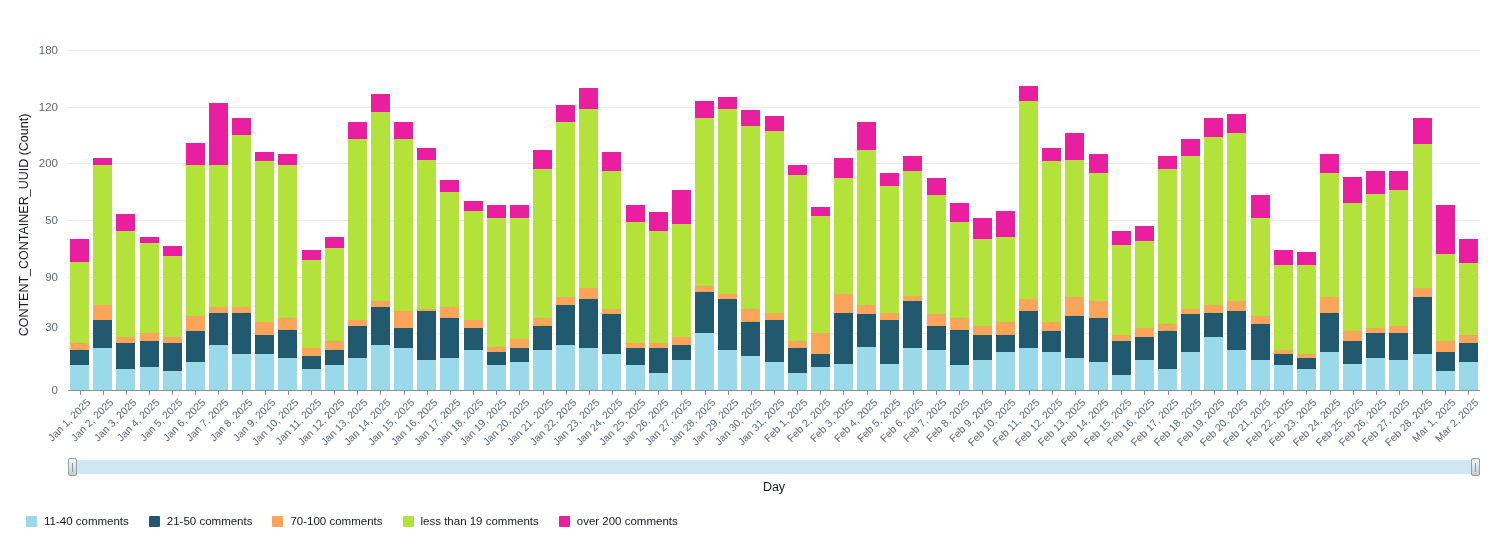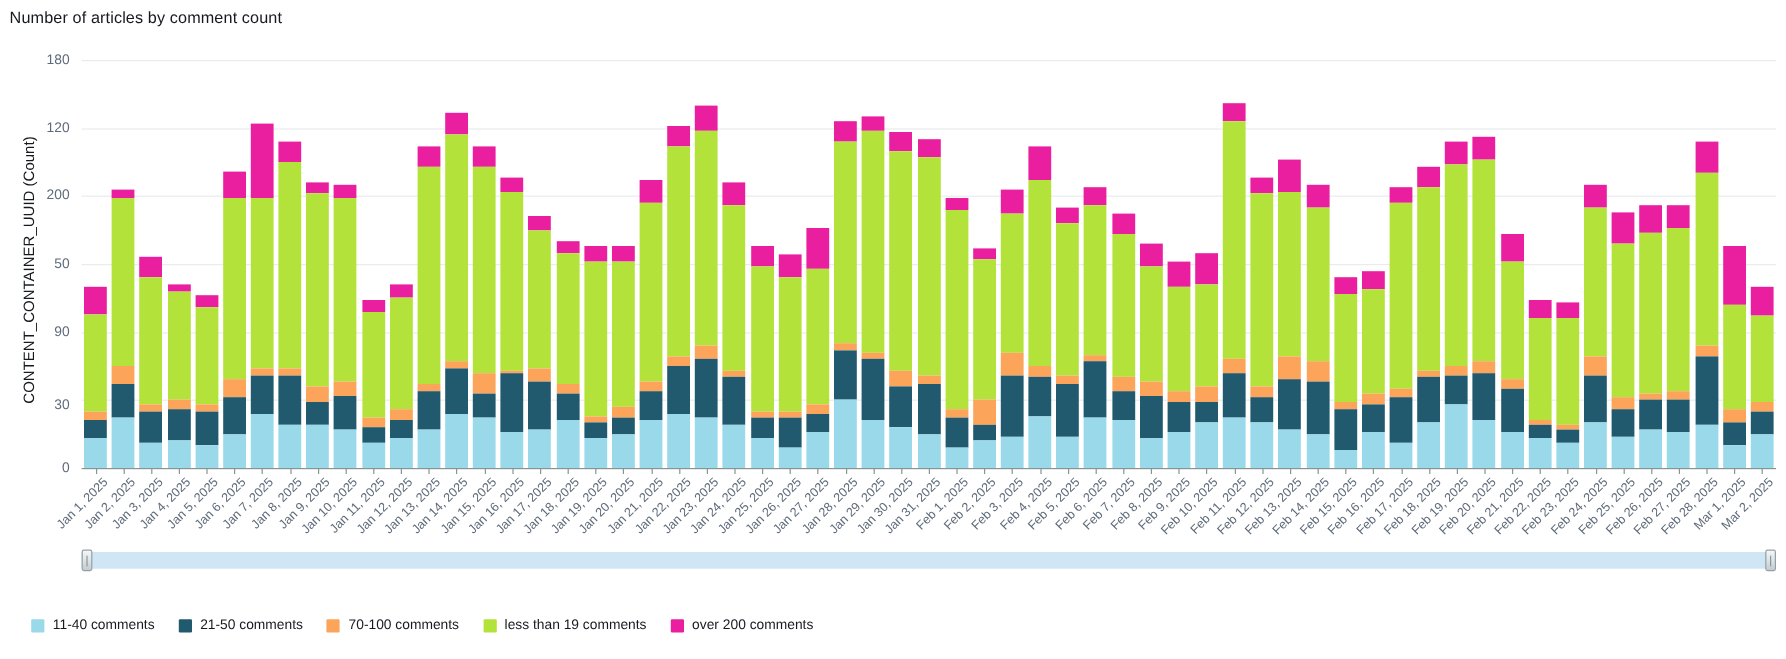--- a/index.html
+++ b/index.html
@@ -161,27 +161,26 @@
     width: 11px; height: 11px;
     border-radius: 1px;
     flex: 0 0 auto;
   }
 </style>
 </head>
 <body>
 
 <div id="root">
 
-  <div id="chart-title">Number of articles by comment count</div>
 
   <div id="y-axis-title">CONTENT_CONTAINER_UUID (Count)</div>
 
   <div id="y-labels">
       <div class="ylab" style="top: 340px;">0</div>
-      <div class="ylab" style="top: 288px;">30</div>
+      <div class="ylab" style="top: 277px;">30</div>
       <div class="ylab" style="top: 226.667px;">90</div>
       <div class="ylab" style="top: 170px;">50</div>
       <div class="ylab" style="top: 113.333px;">200</div>
       <div class="ylab" style="top: 56.6667px;">120</div>
       <div class="ylab" style="top: 0px;">180</div>
     </div>
 
   <div id="plot-area">
     <div id="gridlines">
         <div class="gridline axis-base" style="top: 340px;"></div>
@@ -749,20 +748,21 @@
       <div class="xlab" style="left: 1381.28px;">Mar 1, 2025</div>
       <div class="xlab" style="left: 1404.43px;">Mar 2, 2025</div>
     </div>
 
   <div id="slider-wrap">
     <div id="slider-track"></div>
     <div class="slider-handle" id="slider-handle-left"></div>
     <div class="slider-handle" id="slider-handle-right"></div>
   </div>
 
+  <div id="x-axis-title">Day</div>
 
   <div id="legend">
       <div class="legend-item">
         <span class="legend-swatch" style="background: rgb(154, 217, 234);"></span>
         <span>11-40 comments</span>
       </div>
       <div class="legend-item">
         <span class="legend-swatch" style="background: rgb(33, 90, 110);"></span>
         <span>21-50 comments</span>
       </div>

